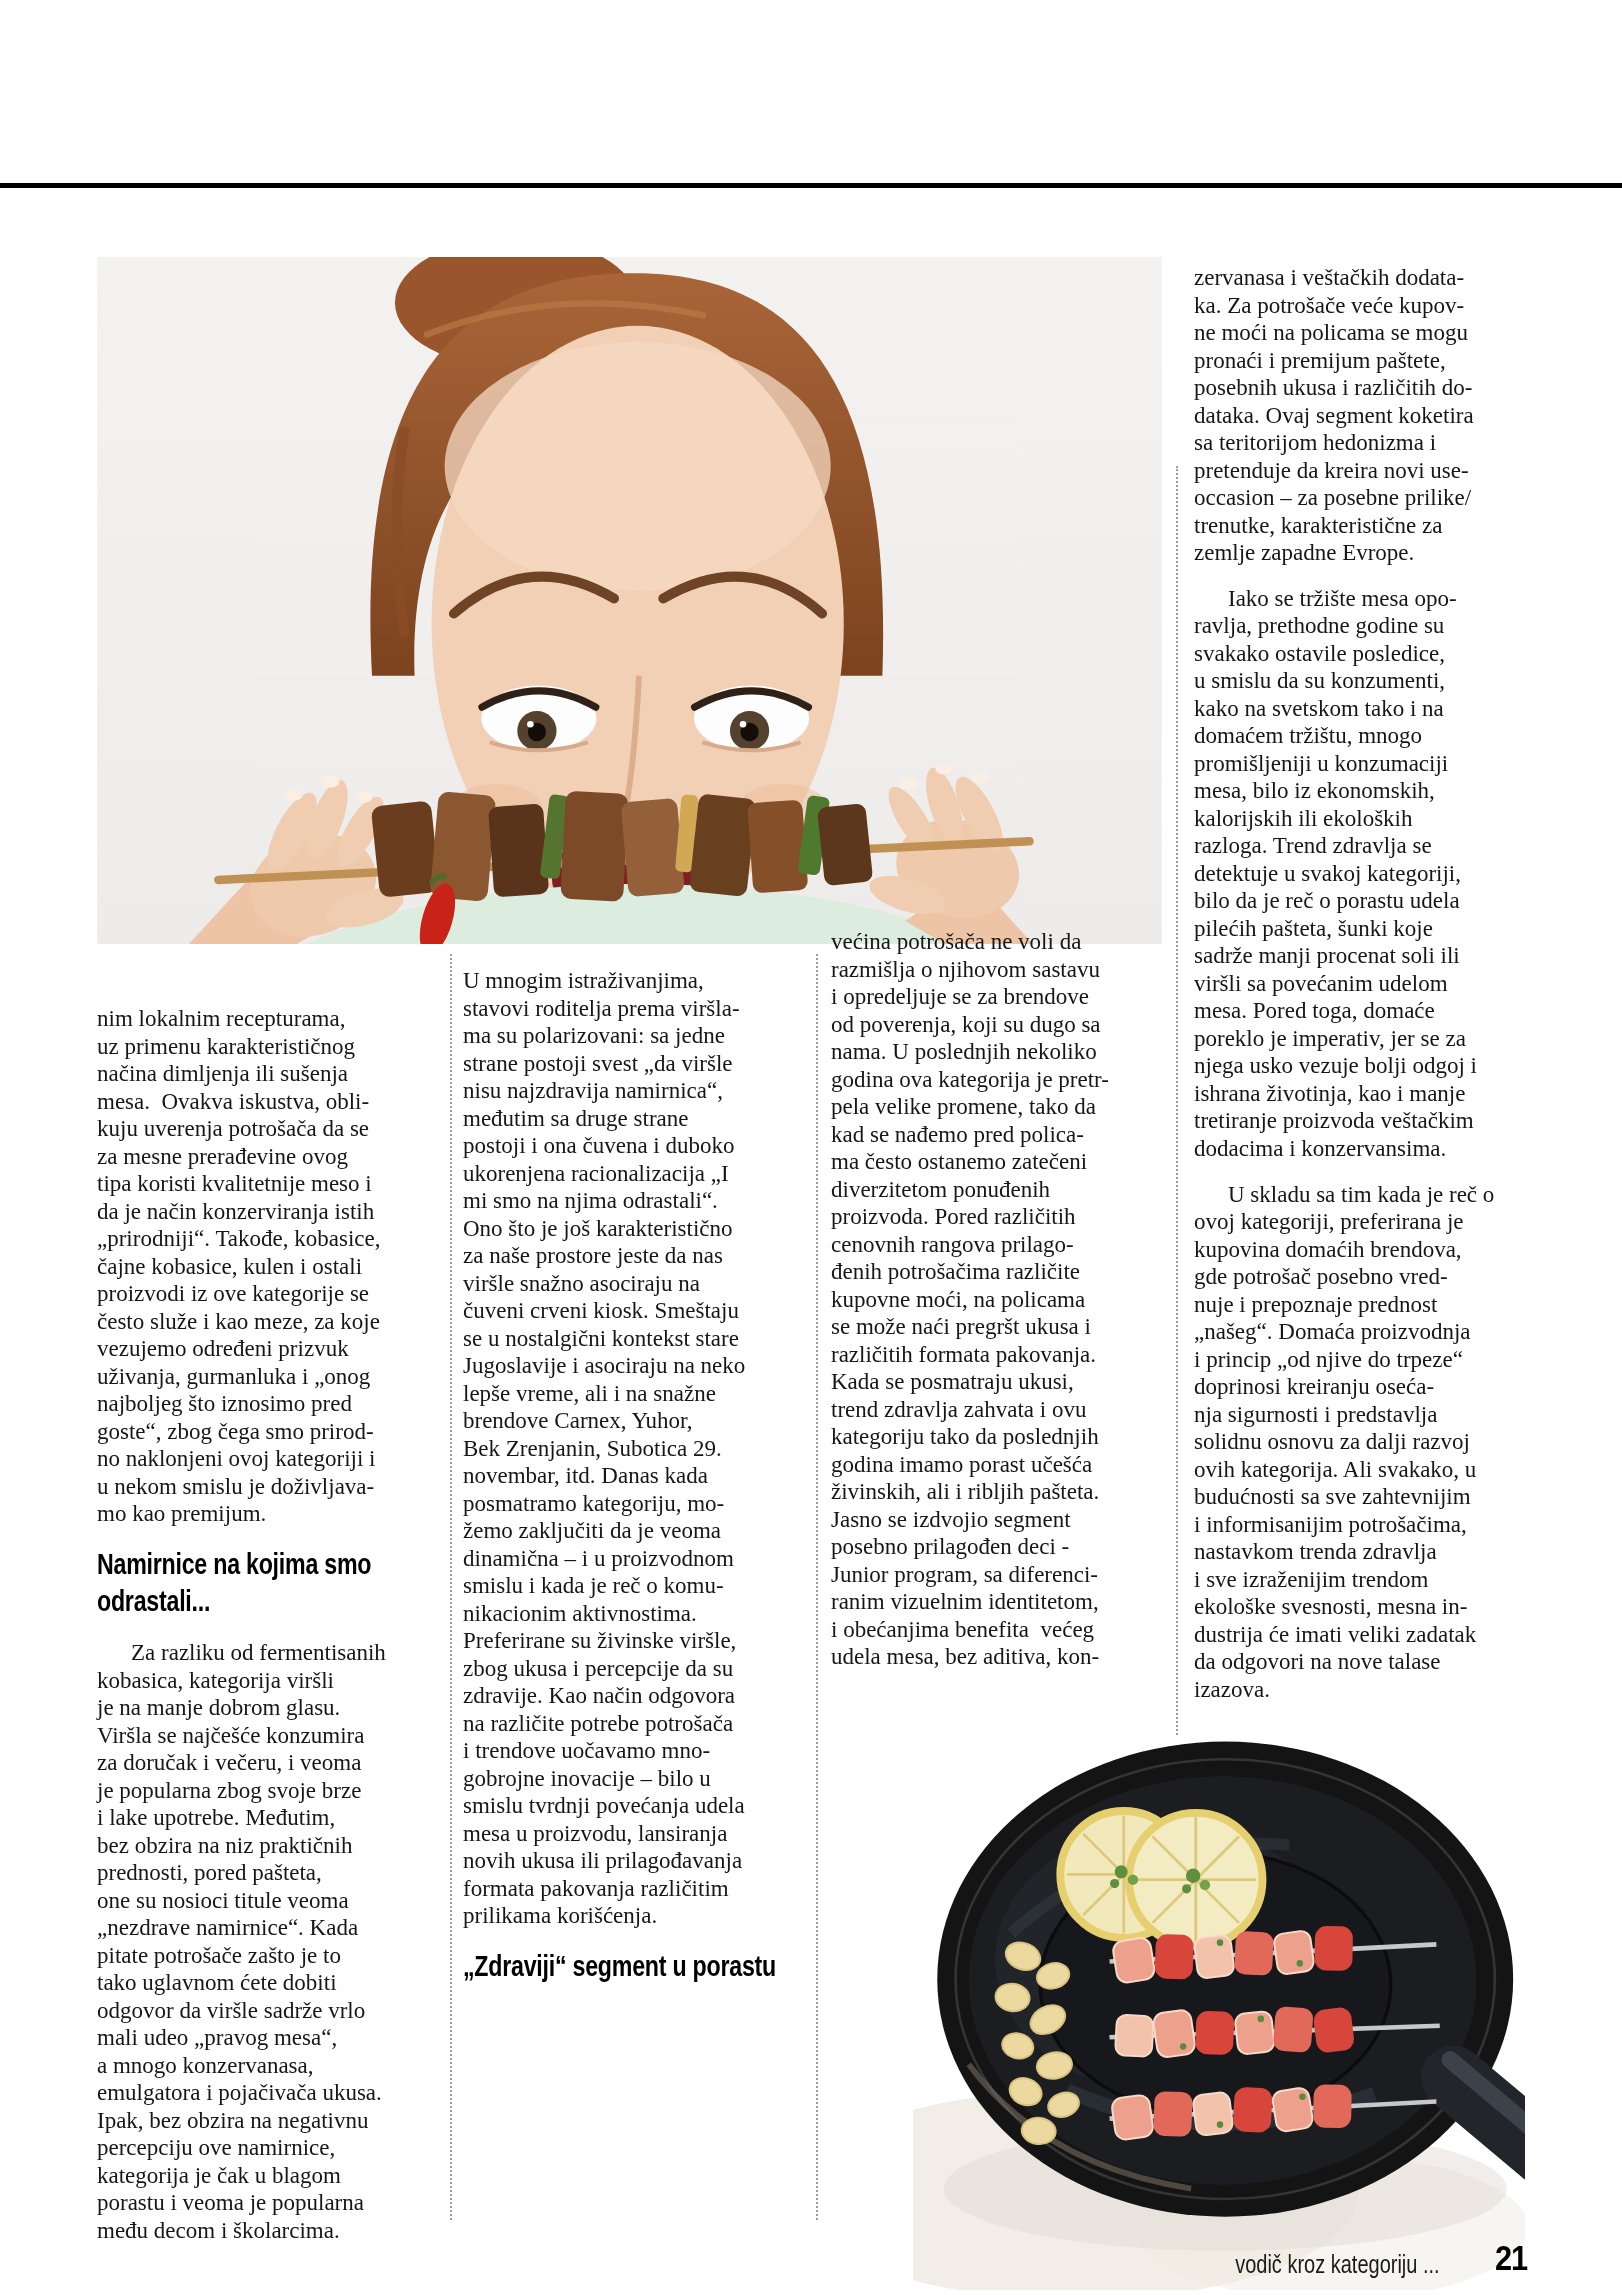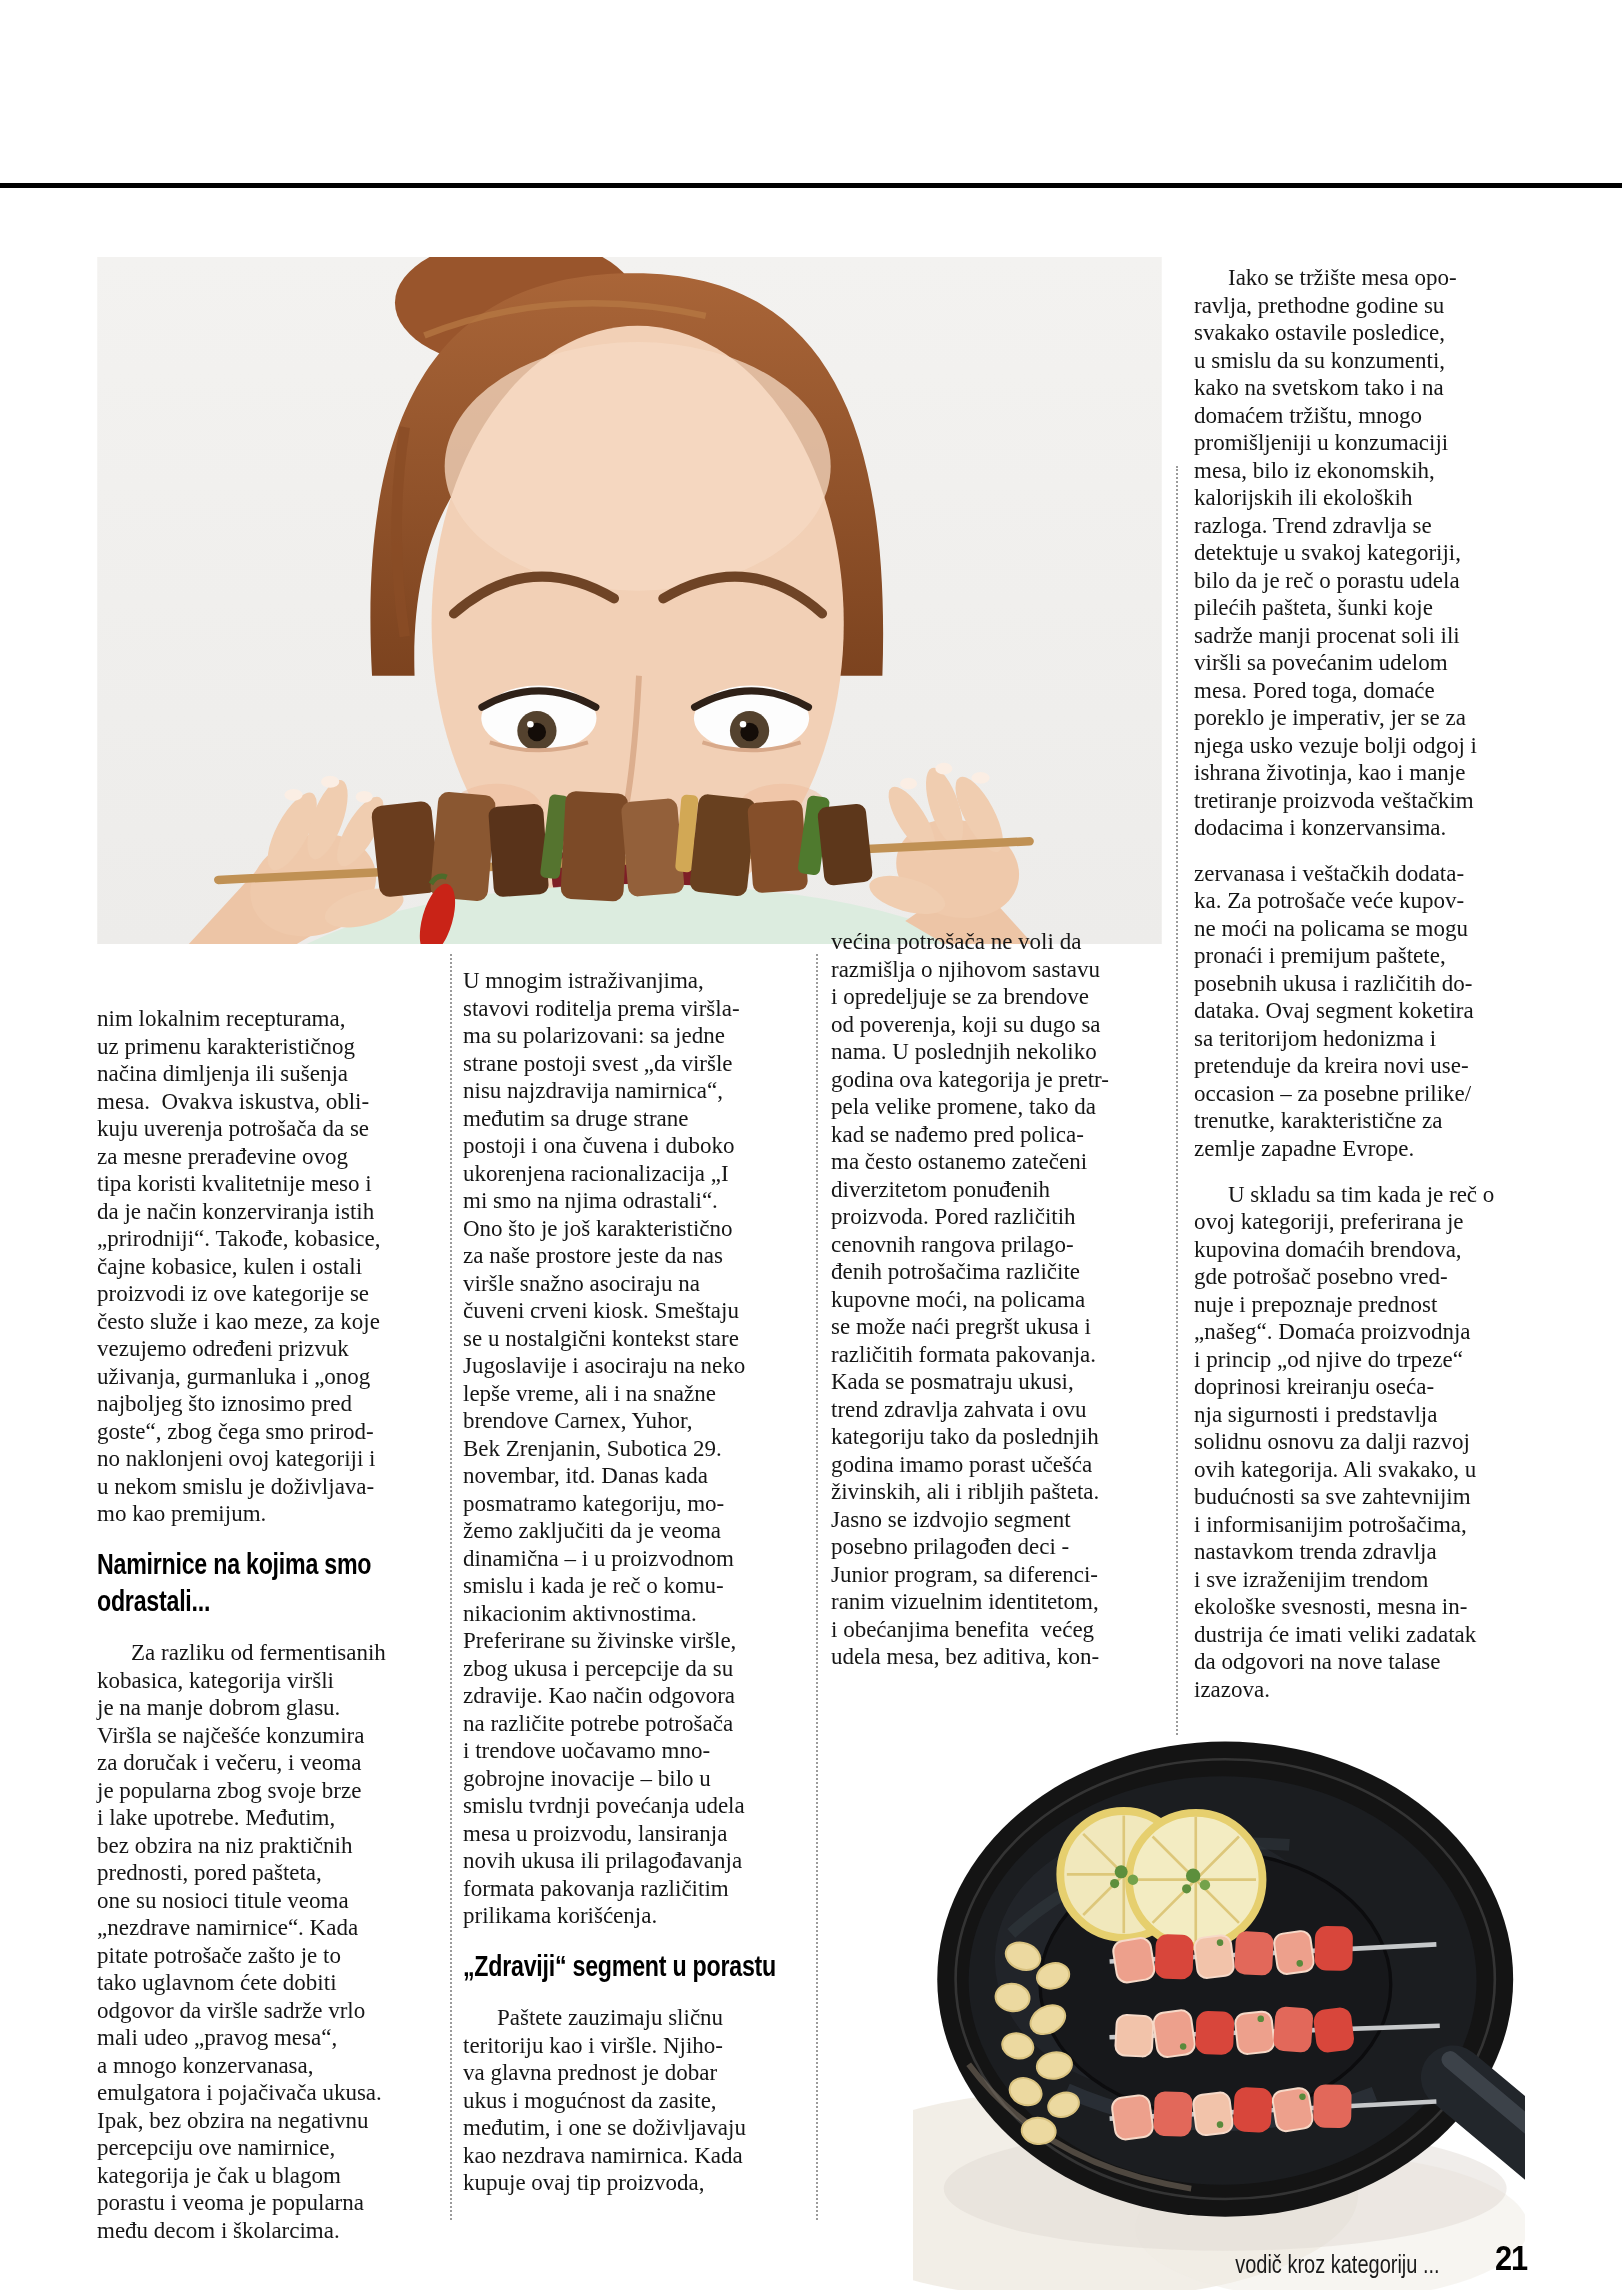--- a/index.html
+++ b/index.html
@@ -214,27 +214,20 @@
 zdravije. Kao način odgovora
 na različite potrebe potrošača
 i trendove uočavamo mno-
 gobrojne inovacije – bilo u
 smislu tvrdnji povećanja udela
 mesa u proizvodu, lansiranja
 novih ukusa ili prilagođavanja
 formata pakovanja različitim
 prilikama korišćenja.</p>
     <h3 class="subhead">„Zdraviji“ segment u porastu</h3>
-    <p class="body indent">Paštete zauzimaju sličnu
-teritoriju kao i viršle. Njiho-
-va glavna prednost je dobar
-ukus i mogućnost da zasite,
-međutim, i one se doživljavaju
-kao nezdrava namirnica. Kada
-kupuje ovaj tip proizvoda,</p>
   </div>
 
   <div class="col c3">
     <p class="body">većina potrošača ne voli da
 razmišlja o njihovom sastavu
 i opredeljuje se za brendove
 od poverenja, koji su dugo sa
 nama. U poslednjih nekoliko
 godina ova kategorija je pretr-
 pela velike promene, tako da
@@ -254,20 +247,31 @@
 živinskih, ali i ribljih pašteta.
 Jasno se izdvojio segment
 posebno prilagođen deci -
 Junior program, sa diferenci-
 ranim vizuelnim identitetom,
 i obećanjima benefita  većeg
 udela mesa, bez aditiva, kon-</p>
   </div>
 
   <div class="col c4">
+    <p class="body">zervanasa i veštačkih dodata-
+ka. Za potrošače veće kupov-
+ne moći na policama se mogu
+pronaći i premijum paštete,
+posebnih ukusa i različitih do-
+dataka. Ovaj segment koketira
+sa teritorijom hedonizma i
+pretenduje da kreira novi use-
+occasion – za posebne prilike/
+trenutke, karakteristične za
+zemlje zapadne Evrope.</p>
     <p class="body indent">Iako se tržište mesa opo-
 ravlja, prethodne godine su
 svakako ostavile posledice,
 u smislu da su konzumenti,
 kako na svetskom tako i na
 domaćem tržištu, mnogo
 promišljeniji u konzumaciji
 mesa, bilo iz ekonomskih,
 kalorijskih ili ekoloških
 razloga. Trend zdravlja se
@@ -275,31 +279,20 @@
 bilo da je reč o porastu udela
 pilećih pašteta, šunki koje
 sadrže manji procenat soli ili
 viršli sa povećanim udelom
 mesa. Pored toga, domaće
 poreklo je imperativ, jer se za
 njega usko vezuje bolji odgoj i
 ishrana životinja, kao i manje
 tretiranje proizvoda veštačkim
 dodacima i konzervansima.</p>
-    <p class="body">zervanasa i veštačkih dodata-
-ka. Za potrošače veće kupov-
-ne moći na policama se mogu
-pronaći i premijum paštete,
-posebnih ukusa i različitih do-
-dataka. Ovaj segment koketira
-sa teritorijom hedonizma i
-pretenduje da kreira novi use-
-occasion – za posebne prilike/
-trenutke, karakteristične za
-zemlje zapadne Evrope.</p>
     <p class="body indent">U skladu sa tim kada je reč o
 ovoj kategoriji, preferirana je
 kupovina domaćih brendova,
 gde potrošač posebno vred-
 nuje i prepoznaje prednost
 „našeg“. Domaća proizvodnja
 i princip „od njive do trpeze“
 doprinosi kreiranju oseća-
 nja sigurnosti i predstavlja
 solidnu osnovu za dalji razvoj

